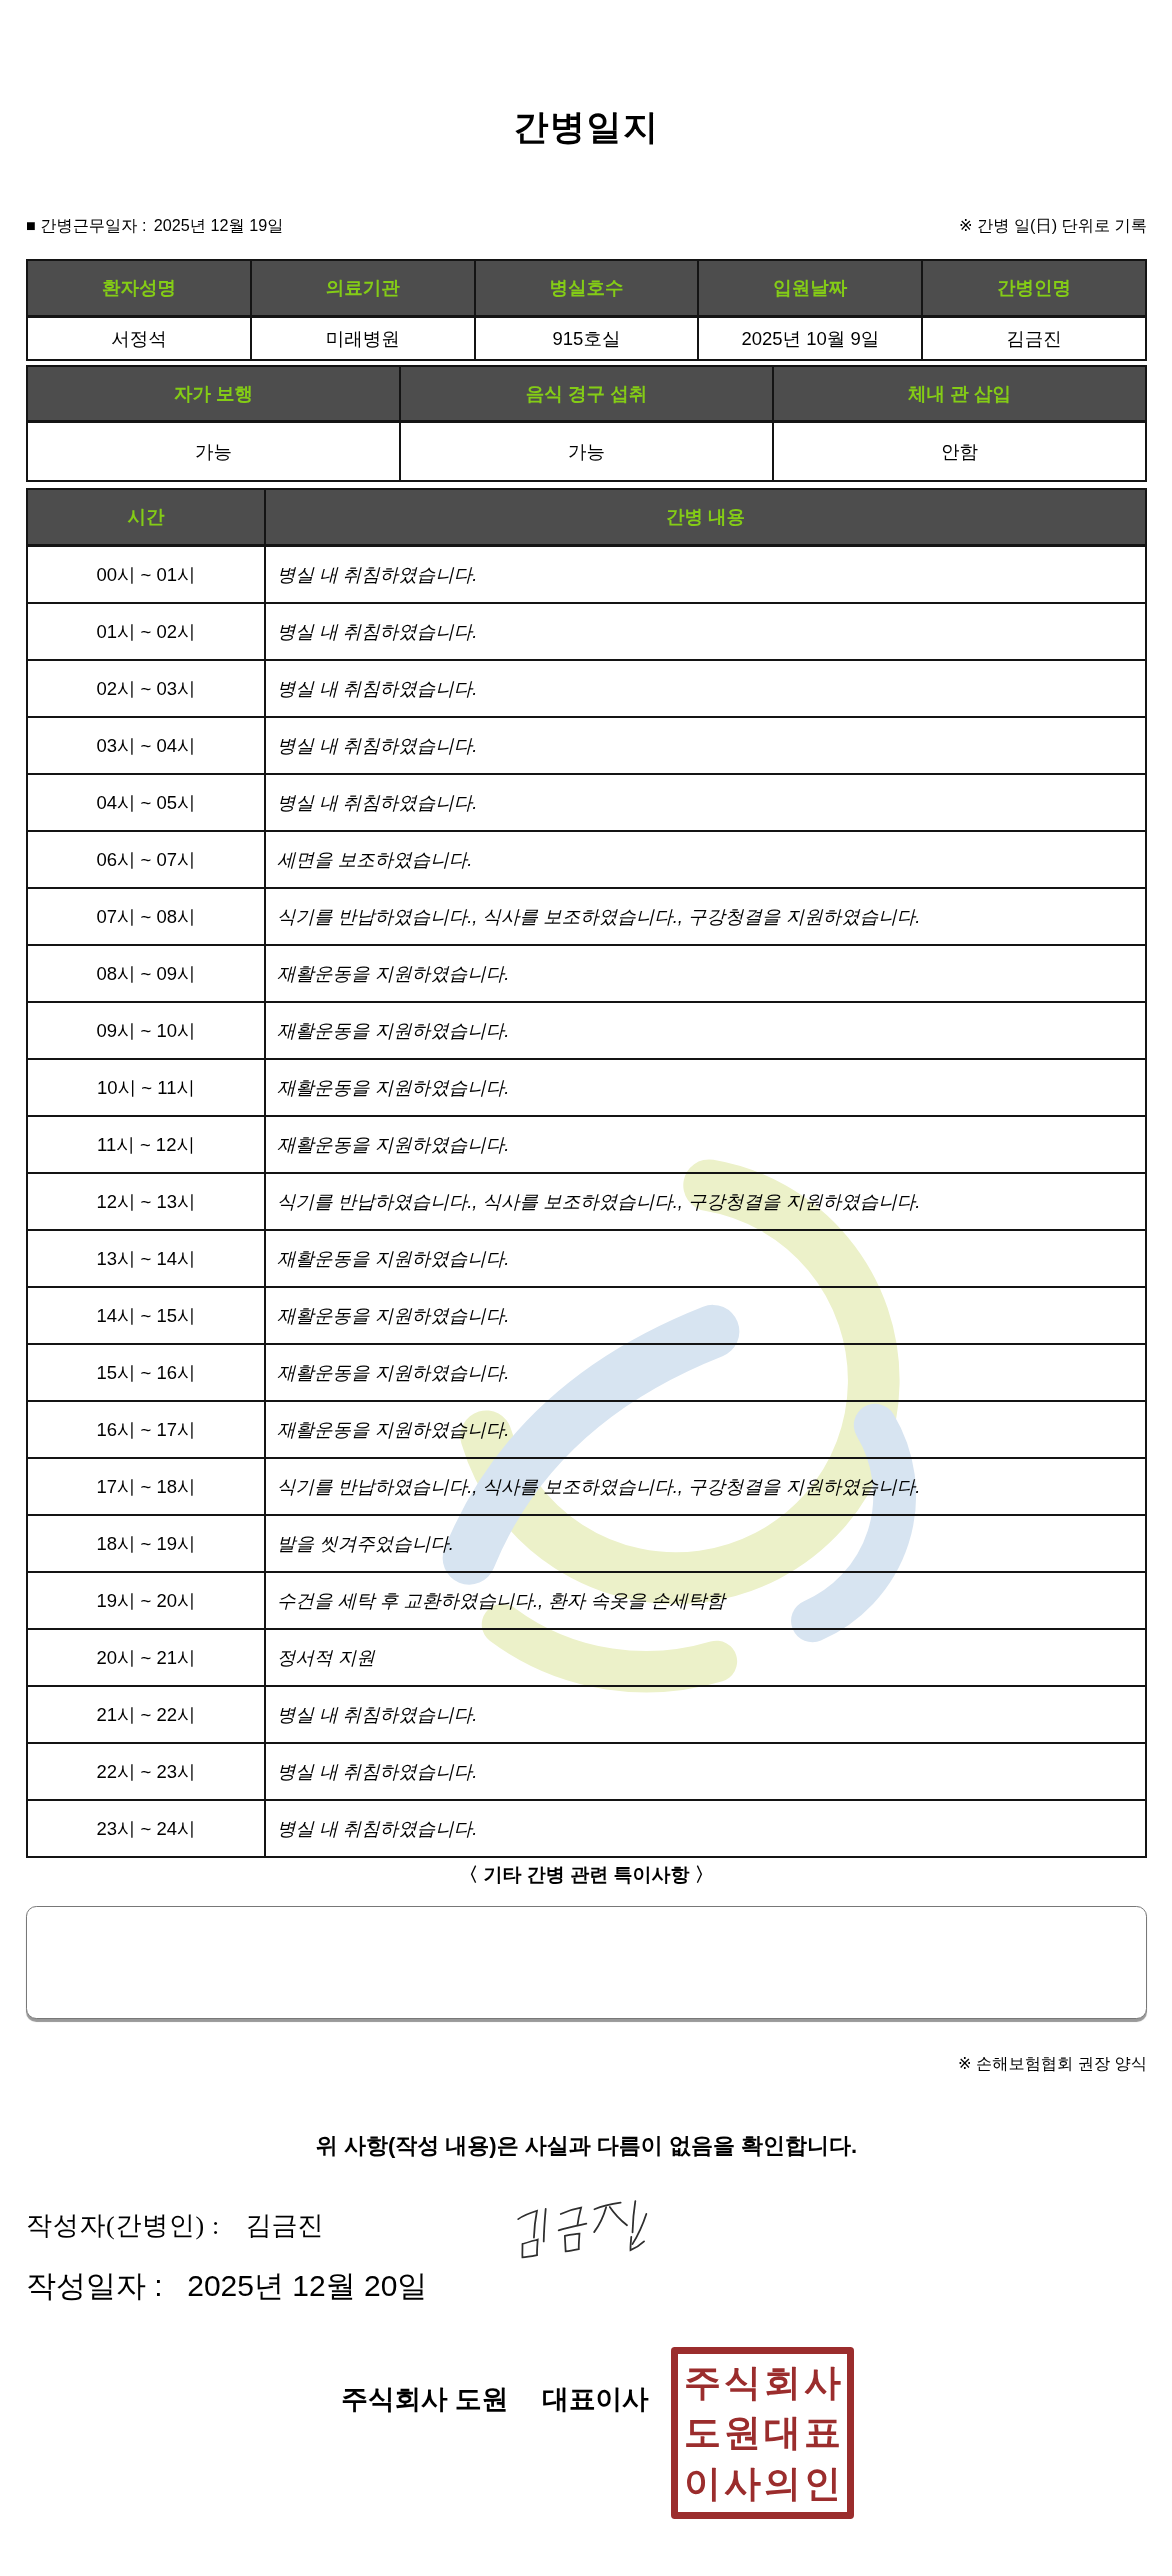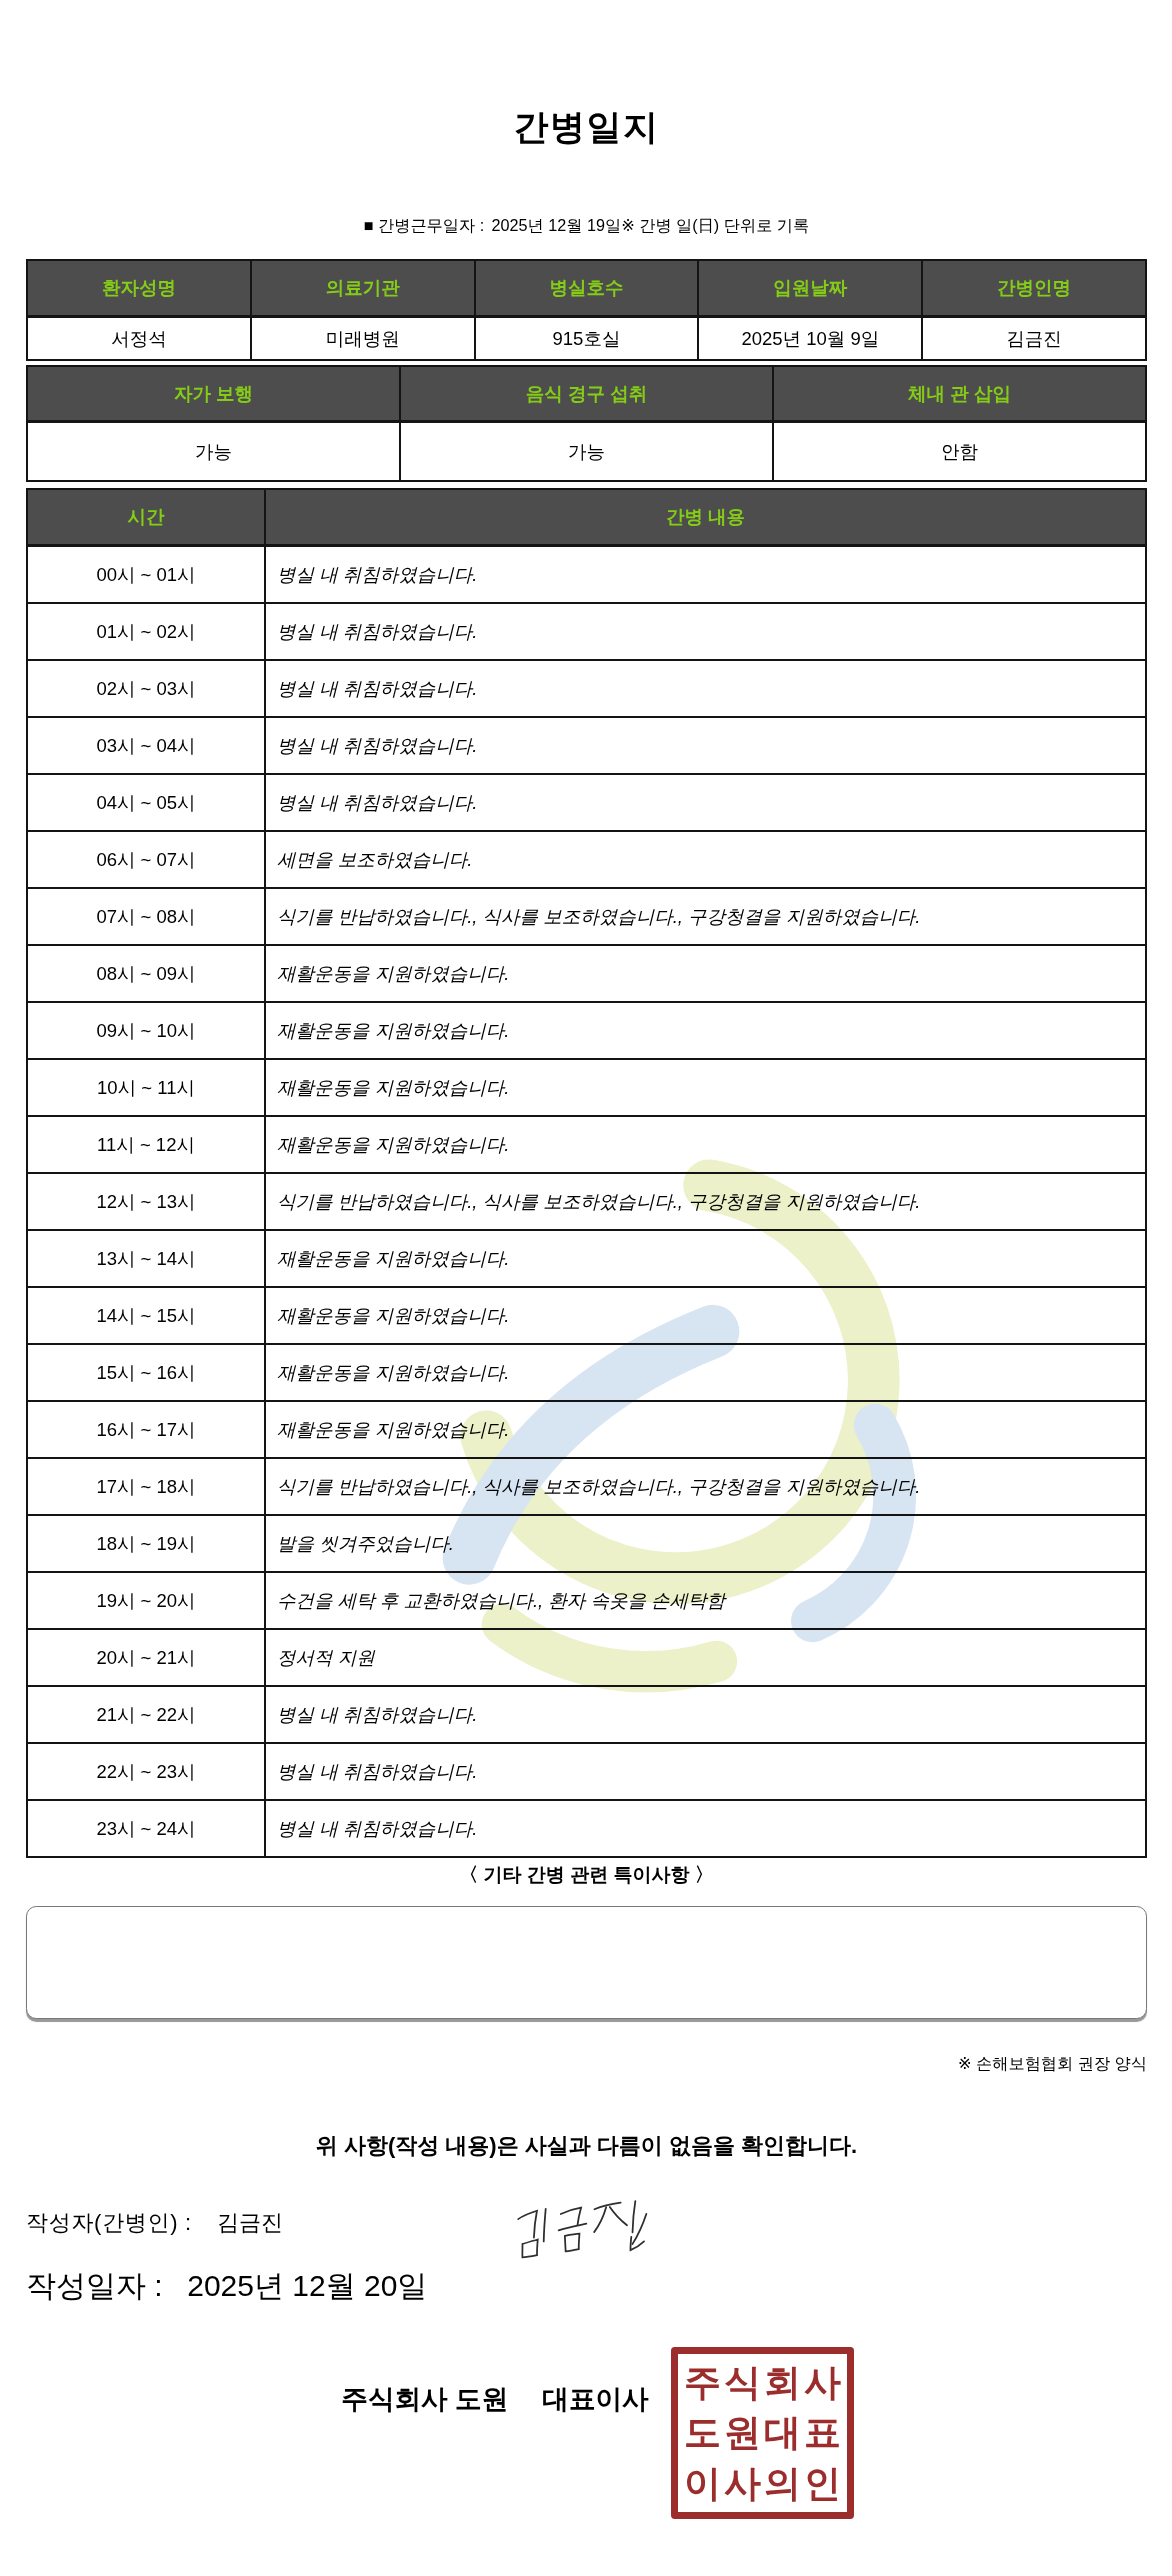--- a/index.html
+++ b/index.html
@@ -10,21 +10,21 @@
     font-family:"Liberation Sans","DejaVu Sans",sans-serif;
     color:#000;
     overflow:hidden;
   }
   .content{position:relative;z-index:1;}
   
   .watermark{position:absolute;left:399px;top:1141px;z-index:0;}
   
   .title{margin:4px;padding-top:100px;text-align:center;font-size:35px;font-weight:700;letter-spacing:1.5px;}
   
-  .meta{margin:64px 26px 0 26px;display:flex;justify-content:center;align-items:flex-end;font-size:16.2px;}
+  .meta{margin:64px 26px 0 26px;display:flex;justify-content:space-between;align-items:flex-end;font-size:16.2px;}
   .meta .left{display:flex;gap:7.4px;}
   
   table.grid{border-collapse:collapse;table-layout:fixed;width:1121px;margin-left:26px;background:transparent;}
   table.grid th,table.grid td{border:2.2px solid #141414;font-size:18.5px;overflow:hidden;white-space:nowrap;}
   table.grid tr.head th{
     background:#4d4d4d;color:#84cc16;font-weight:700;text-align:center;
     border-bottom-width:3px;
   }
   .t1{margin-top:22px;}
   .t1 tr.head{height:56px;}
@@ -42,21 +42,21 @@
   .notes-title{margin-top:4.4px;text-align:center;font-size:19px;font-weight:700;}
   .notes-box{
     margin:18.5px 26px 0 26px;height:111px;
     border:1.5px solid #787878;border-radius:10.3px;
     box-shadow:0 2.2px 0.7px rgba(70,70,70,.55);
     background:#ffffff;
   }
   .footnote{margin:34px 26px 0 26px;text-align:right;font-size:16.2px;}
   
   .confirm{margin-top:56px;text-align:center;font-size:22px;font-weight:700;}
-  .writer-row{position:relative;margin:47px 0 0 26px;font-size:22px;height:56px;}
+  .writer-row{position:relative;margin:47px 0 0 26px;font-size:26px;height:56px;font-family:Liberation Serif, serif;}
   .writer-row .label{letter-spacing:0.7px;}
   .writer-row .name{margin-left:19px;}
   .sig{position:absolute;left:487px;top:-13.3px;}
   .date-row{margin:1.5px 0 0 26px;font-size:30px;}
   
   .company{margin-top:74px;width:990px;text-align:center;font-size:26.6px;font-weight:700;}
   .company .role{margin-left:34px;}
   .stamp{
     position:absolute;left:671px;top:2347px;z-index:2;
     width:157px;height:152px;

